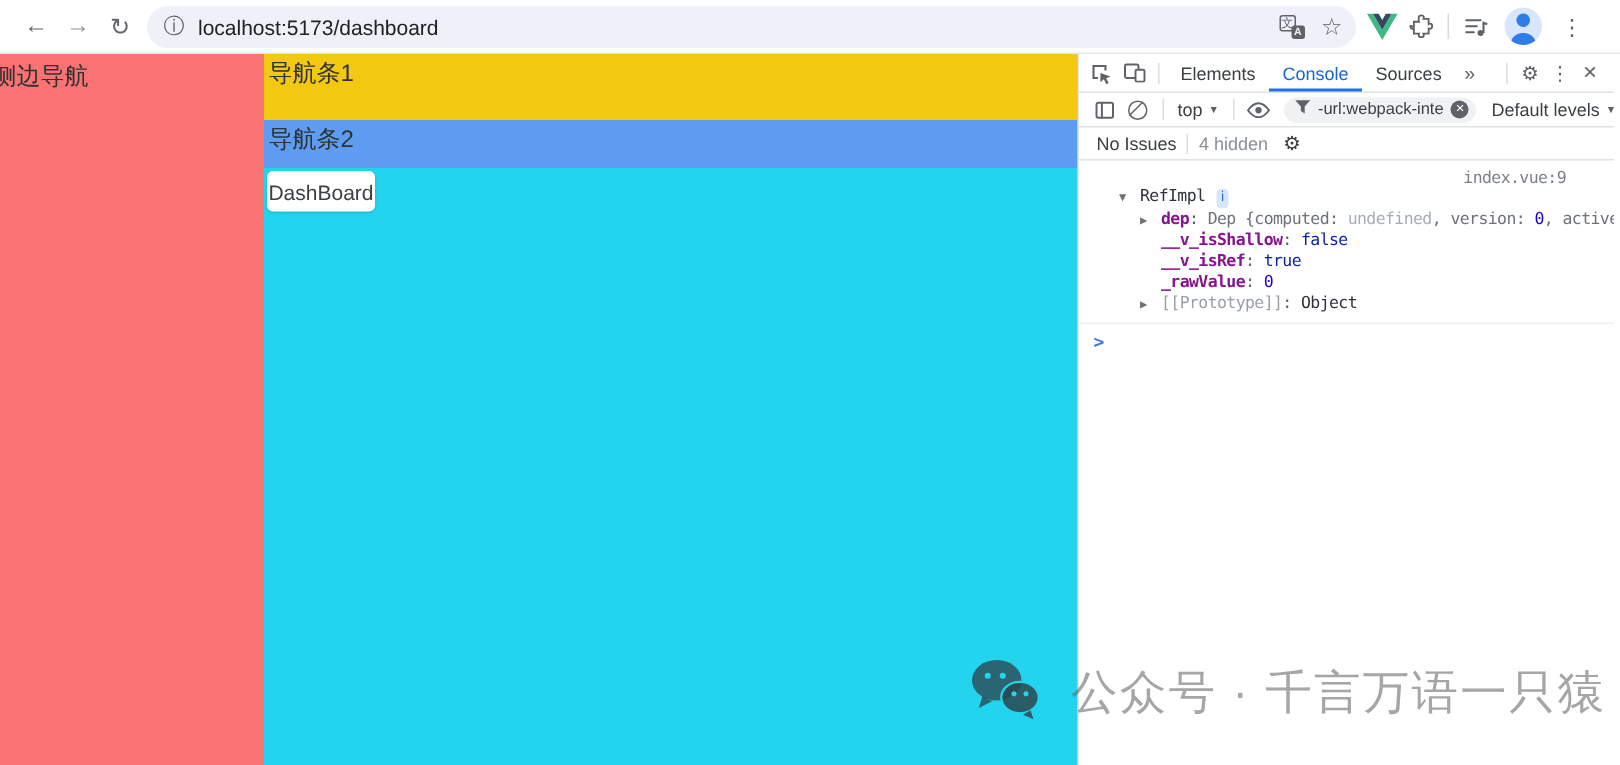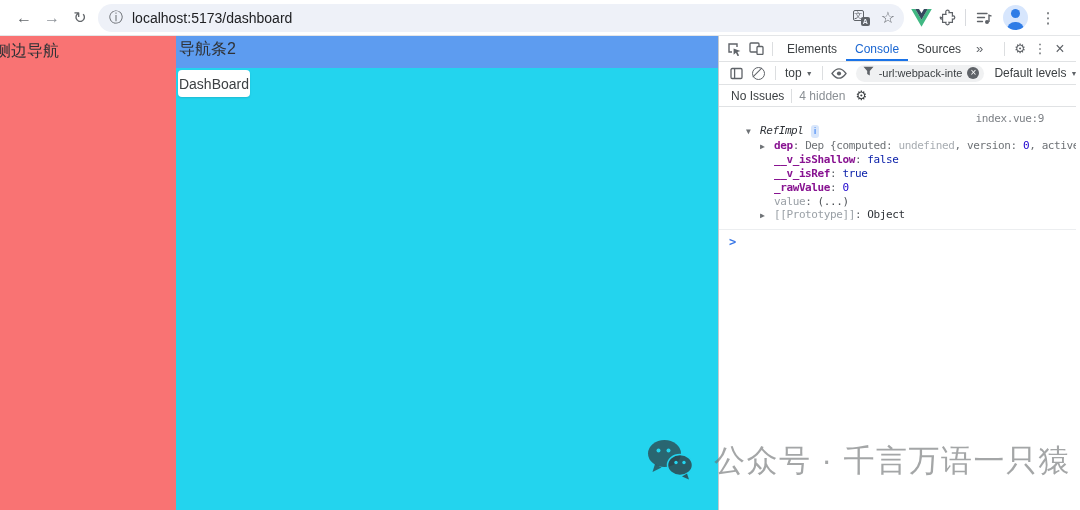--- a/index.html
+++ b/index.html
@@ -70,21 +70,21 @@
   .hidden-ct { color:#8a8f94; margin:0 6px 0 2px; cursor:pointer; }
   .issues { margin-right:2px; cursor:pointer; }
   
   .dt-console { position:relative; font-family:"DejaVu Sans Mono","Liberation Mono",monospace; letter-spacing:-0.4px; }
   .console-msg { position:relative; border-bottom:1px solid #eceef0; padding:4px 0 6px; overflow:hidden; }
   .src-link { position:absolute; top:5px; right:32px; font-size:11px; color:#7d8186; cursor:pointer; }
   .c-lines { margin-top:13px; }
   .c-line { font-size:11px; line-height:13.7px; white-space:nowrap; overflow:hidden; }
   .indent-0 { padding-left:27px; } .indent-1 { padding-left:41px; }
   .c-arrow { display:inline-block; width:14px; font-size:8px; color:#6e7276; }
-  .c-obj { color:#2f3338;font-style:italic; } .c-objval { color:#2f3338; }
+  .c-obj { color:#2f3338; } .c-objval { color:#2f3338; }
   .c-key { color:#881391; font-weight:bold; }
   .c-faintkey { color:#9aa0a6; }
   .c-sep { color:#5f6368; }
   .c-dim { color:#6e7276; }
   .c-faint { color:#a8adb2; }
   .c-num { color:#1c00cf; }
   .c-bool { color:#0d22aa; }
   .c-getter { color:#4b4f54; }
   .c-badge { display:inline-block; margin-left:7px; padding:0 3.5px; background:#d8e6fb; color:#1b6ef3;
     border-radius:3px; font-size:9.5px; line-height:12.5px; font-family:"Liberation Sans",sans-serif; cursor:pointer; }
@@ -139,20 +139,23 @@
     </span>
     <span class="avatar"></span>
     <span class="navbtn dots">⋮</span>
   </header>
 
   <div class="page">
     <aside class="sidebar" style="background: rgb(249, 115, 115);">
       <div class="side-label">侧边导航</div>
     </aside>
     <div class="content">
+      <div class="nav1" style="background: rgb(242, 200, 17);">
+        <span>导航条1</span>
+      </div>
       <div class="nav2" style="background: rgb(93, 156, 240);">
         <span>导航条2</span>
       </div>
       <div class="main" style="background: rgb(35, 212, 238);">
         <div class="dash-btn">DashBoard</div>
       </div>
     </div>
   </div>
 
   <aside class="devtools">
@@ -226,21 +229,20 @@
 
     <div class="dt-console">
       <div class="console-msg">
         <span class="src-link">index.vue:9</span>
         <div class="c-lines">
             <div class="c-line indent-0"><span class="c-arrow">▼</span><span class="c-obj">RefImpl</span><span class="c-badge">i</span></div>
             <div class="c-line indent-1"><span class="c-arrow">▶</span><span class="c-key">dep</span><span class="c-sep">: </span><span class="c-dim">Dep </span><span class="c-dim">{computed: </span><span class="c-faint">undefined</span><span class="c-dim">, </span><span class="c-dim">version: </span><span class="c-num">0</span><span class="c-dim">, </span><span class="c-dim">activeLink: </span></div>
             <div class="c-line indent-1"><span class="c-arrow"></span><span class="c-key">__v_isShallow</span><span class="c-sep">: </span><span class="c-bool">false</span></div>
             <div class="c-line indent-1"><span class="c-arrow"></span><span class="c-key">__v_isRef</span><span class="c-sep">: </span><span class="c-bool">true</span></div>
             <div class="c-line indent-1"><span class="c-arrow"></span><span class="c-key">_rawValue</span><span class="c-sep">: </span><span class="c-num">0</span></div>
-            <div class="c-line indent-1"><span class="c-arrow"></span><span class="c-faintkey">value</span><span class="c-sep">: </span><span class="c-getter">(...)</span></div>
             <div class="c-line indent-1"><span class="c-arrow">▶</span><span class="c-faintkey">[[Prototype]]</span><span class="c-sep">: </span><span class="c-objval">Object</span></div>
           </div>
       </div>
       <div class="c-prompt-row">
         <span class="c-prompt">&gt;</span>
       </div>
     </div>
   </aside>
 
   <div class="watermark">

